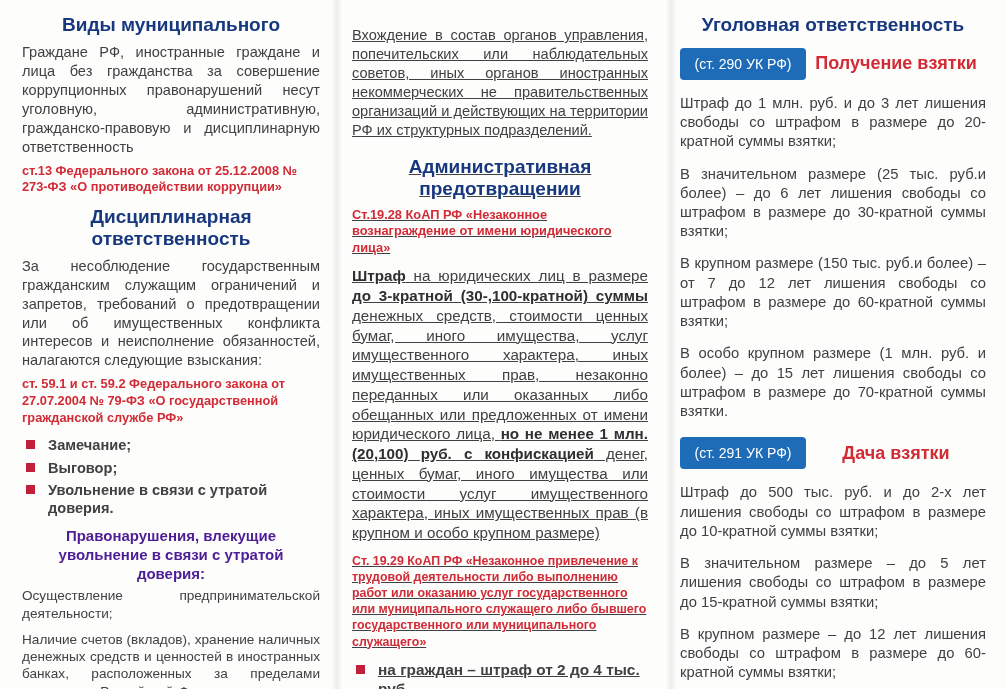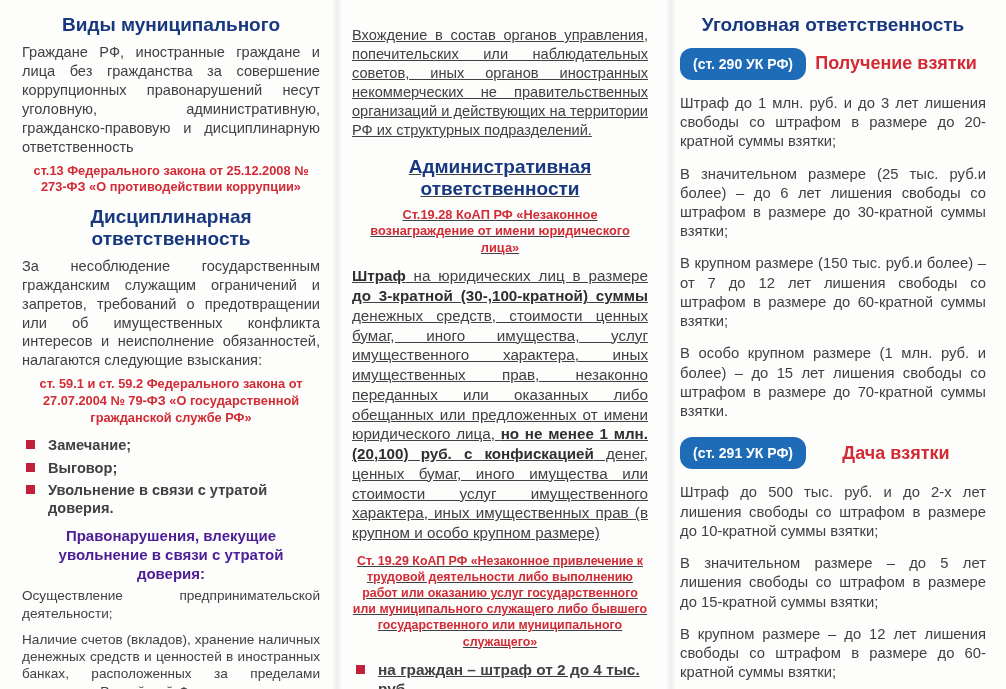--- a/index.html
+++ b/index.html
@@ -30,21 +30,21 @@
   .navy-title {
     font-size:19px; font-weight:bold; color:#17377e;
     text-align:center; margin:4px 0 7px 0; line-height:1.15;
   }
   .body {
     font-size:14.6px; line-height:1.3; margin:0 0 6px 0;
     text-align:justify; color:#414044;
   }
   .ref {
     font-size:12.8px; font-weight:bold; color:#d22b35;
-    text-align:center; line-height:1.3; margin:2px 0 10px 0;
+    text-align:left; line-height:1.3; margin:2px 0 10px 0;
   }
   .subhead {
     font-size:15px; font-weight:bold; color:#4c1d95;
     text-align:center; line-height:1.25; margin:10px 4px 4px 4px;
   }
   .small { font-size:13.6px; line-height:1.27; margin:0 0 9px 0; }
 
   ul.bullets { list-style:none; margin:4px 0 2px 0; padding:0; }
   ul.bullets li {
     position:relative; padding-left:26px; margin:0 0 4px 0;
@@ -57,24 +57,24 @@
   ul.bullets.fines li { font-size:15.4px; margin-bottom:5px; }
   ul.bullets.fines li .sq { top:5px; }
 
   b { font-weight:bold; color:#2f2f33; }
 
   .badge-row {
     display:flex; align-items:center; margin:12px 0 14px 0;
   }
   .badge {
     background:#1e6cb8; color:#ffffff;
-    font-size:14px; font-weight:bold;
+    font-size:14px; font-weight:normal;
     width:126px; min-width:126px; height:32px;
     display:flex; align-items:center; justify-content:center;
-    border-radius:12px;
+    border-radius:4px;
   }
   .badge-label {
     flex:1; text-align:center;
     font-size:18px; font-weight:bold; color:#d22b35;
   }
   .col-right .body { font-size:14.8px; margin-bottom:13px; }
 </style>
 </head>
 <body>
 
@@ -98,21 +98,21 @@
 
     <p class="subhead">Правонарушения, влекущие увольнение в связи с утратой доверия:</p>
     <p class="body small">Осуществление предпринимательской деятельности;</p>
     <p class="body small">Наличие счетов (вкладов), хранение наличных денежных средств и ценностей в иностранных банках, расположенных за пределами территории Российской Федерации, владение и (или) пользование иностранными финансовыми инструментами;</p>
 
   </div>
 
   <div class="col col-middle">
     <p class="body">Вхождение в состав органов управления, попечительских или наблюдательных советов, иных органов иностранных некоммерческих не правительственных организаций и действующих на территории РФ их структурных подразделений.</p>
 
-    <div class="navy-title" style="margin-top:16px;">Административная ответственности</div>
+    <div class="navy-title" style="margin-top:16px;">Административная предотвращении</div>
     <p class="ref">Ст.19.28 КоАП РФ «Незаконное вознаграждение от имени юридического лица»</p>
     <p class="body" style="font-size:15.2px;"><b>Штраф</b><span> на юридических лиц в размере </span><b>до 3-кратной (30-,100-кратной) суммы</b><span> денежных средств, стоимости ценных бумаг, иного имущества, услуг имущественного характера, иных имущественных прав, незаконно переданных или оказанных либо обещанных или предложенных от имени юридического лица, </span><b>но не менее 1 млн. (20,100) руб. с конфискацией</b><span> денег, ценных бумаг, иного имущества или стоимости услуг имущественного характера, иных имущественных прав (в крупном и особо крупном размере)</span></p>
 
     <p class="ref" style="font-size:12.4px; margin-top:10px;">Ст. 19.29 КоАП РФ «Незаконное привлечение к трудовой деятельности либо выполнению работ или оказанию услуг государственного или муниципального служащего либо бывшего государственного или муниципального служащего»</p>
 
     <ul class="bullets fines">
       <li><span class="sq"></span><span>на граждан – штраф от 2 до 4 тыс. руб.</span></li>
 
     </ul>
 

